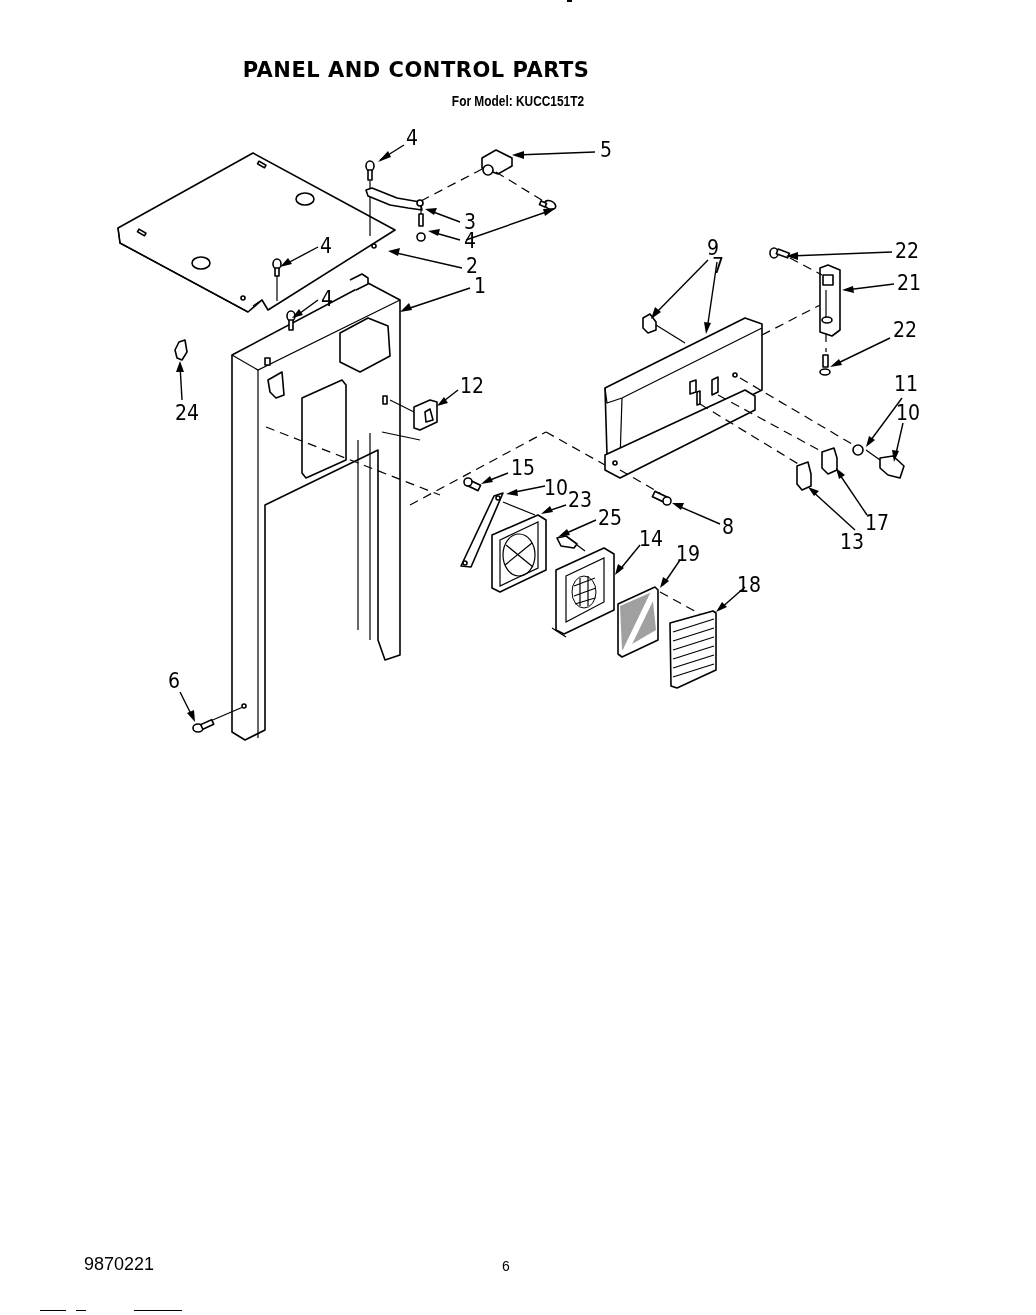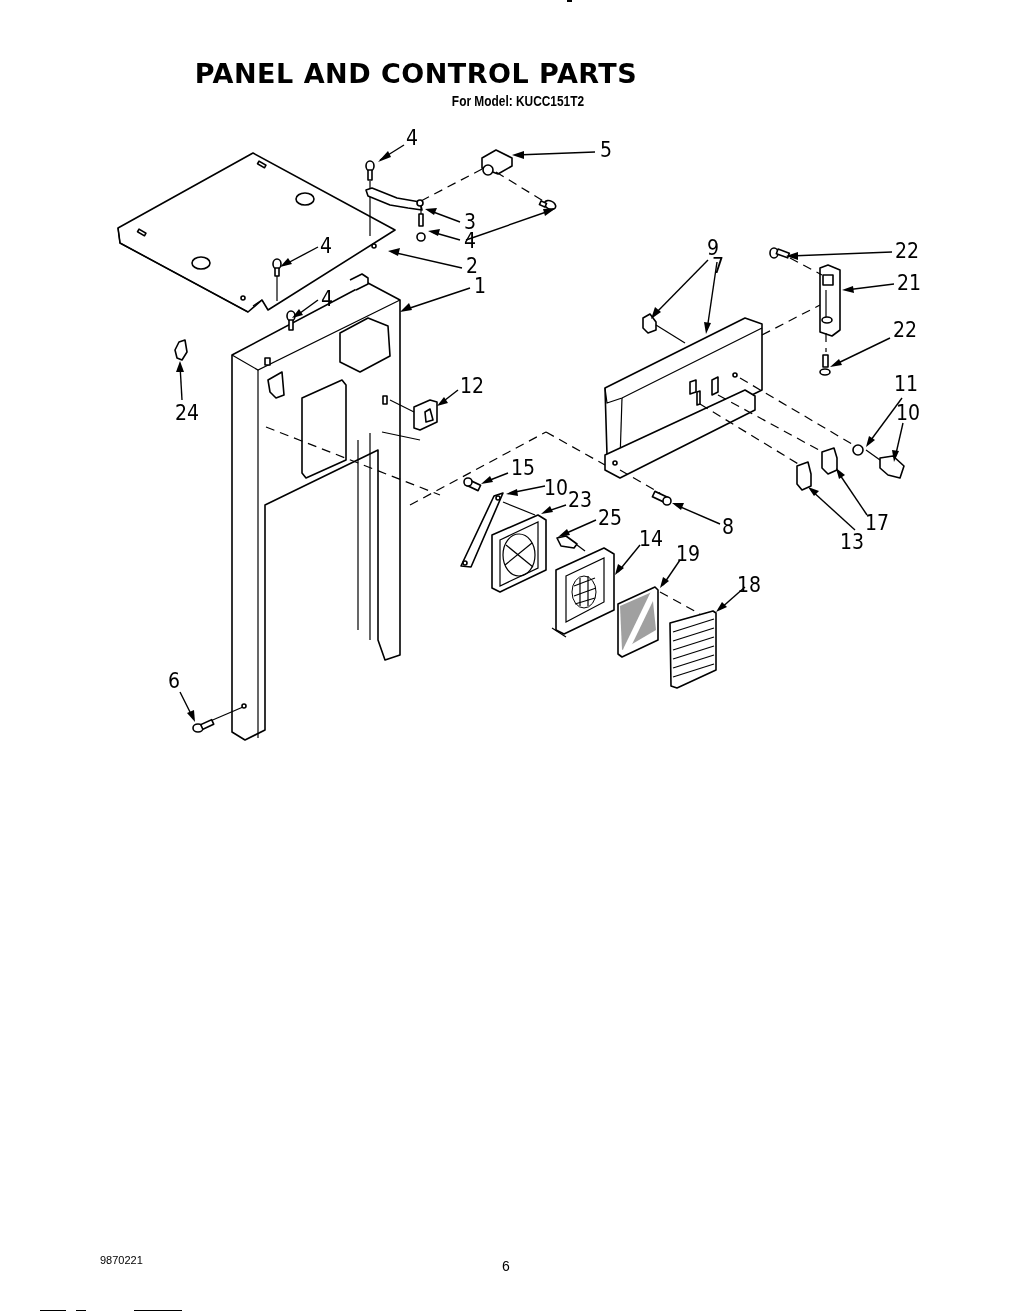--- a/index.html
+++ b/index.html
@@ -1,19 +1,19 @@
 <!DOCTYPE html>
 <html><head>
 <meta charset="utf-8">
 <style>
   html, body { margin: 0; padding: 0; background: #ffffff; }
   body { width: 1036px; height: 1315px; position: relative; overflow: hidden; font-family: "Liberation Sans", sans-serif; color: #000; }
-  .title { position: absolute; left: 0; width: 832px; top: 58px; text-align: center; font-family: "DejaVu Sans", sans-serif; font-weight: bold; font-size: 27px; letter-spacing: 0.5px; }
+  .title { position: absolute; left: 0; width: 832px; top: 58px; text-align: center; font-family: "DejaVu Sans", sans-serif; font-weight: bold; font-size: 21px; letter-spacing: 0.5px; }
   .subtitle { position: absolute; left: 0; width: 1036px; top: 93px; text-align: center; font-family: "Liberation Sans", sans-serif; font-weight: bold; font-size: 14px; transform: scaleX(0.85); }
-  .footer-code { position: absolute; left: 100px; top: 1254px; font-size: 11px; }
+  .footer-code { position: absolute; left: 84px; top: 1254px; font-size: 18px; }
   .footer-page { position: absolute; left: 502px; top: 1258px; font-size: 14px; }
   .topmark { position: absolute; left: 567px; top: 0; width: 5px; height: 2px; background: #000; }
   .bottom-marks { position: absolute; top: 1310px; height: 1px; background: #000; }
   svg.diagram { position: absolute; left: 0; top: 0; }
   svg.diagram .part { fill: #fff; stroke: #000; stroke-width: 1.6; stroke-linejoin: round; }
   svg.diagram .thin { fill: none; stroke: #000; stroke-width: 1.2; }
   svg.diagram .dash { fill: none; stroke: #000; stroke-width: 1.2; stroke-dasharray: 9 6; }
   svg.diagram .leader { fill: none; stroke: #000; stroke-width: 1.4; }
   svg.diagram .head { fill: #000; stroke: none; }
   svg.diagram .hatch { fill: #555; stroke: #000; stroke-width: 1; }

